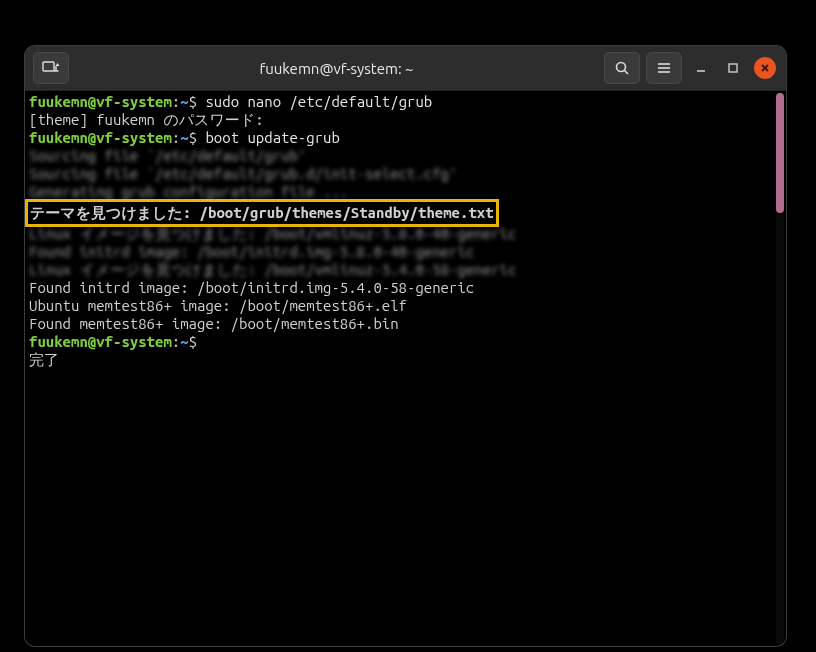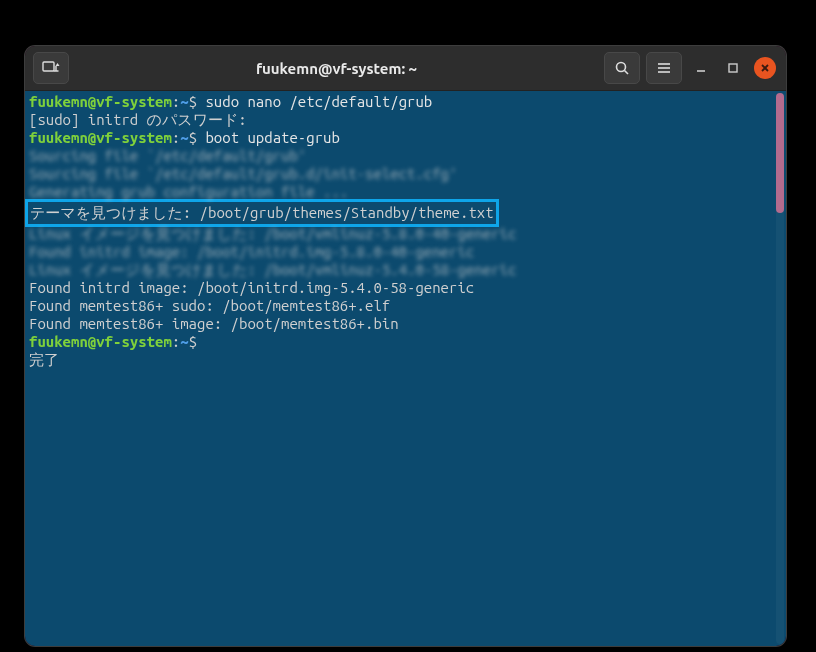--- a/index.html
+++ b/index.html
@@ -44,21 +44,21 @@
     justify-content: center;
     color: #ddd;
     font-size: 14px;
   }
   .tb-btn svg { display:block; }
   .title {
     flex: 1;
     text-align: center;
     color: #eaeaea;
     font-family: "Ubuntu", sans-serif;
-    font-weight: 700;
+    font-weight: 400;
     font-size: 15px;
   }
   .win-ctrl {
     width: 26px;
     height: 26px;
     display:flex;
     align-items:center;
     justify-content:center;
     color:#ccc;
   }
@@ -67,21 +67,21 @@
     height: 22px;
     border-radius: 50%;
     background: #e95420;
     display:flex;
     align-items:center;
     justify-content:center;
   }
   .win-close svg { stroke:#3a1a10; }
   .terminal {
     flex: 1;
-    background: #0c4a6e;
+    background: #000000;
     padding: 4px 4px 4px 4px;
     position: relative;
     border-radius: 0 0 10px 10px;
     overflow: hidden;
   }
   .terminal-inner {
     position:absolute;
     left:0; right:12px; top:0; bottom:0;
     padding: 2px 4px;
   }
@@ -108,27 +108,28 @@
   .blur {
     filter: blur(2px);
     opacity: 0.75;
   }
   .user { color: #7fd13b; font-weight: bold; }
   .path { color: #4f9de6; font-weight: bold; }
   .dollar { color: #cfcfcf; }
   .cmd { color: #e6e6e6; }
   .out { color: #d0d0d0; }
   .highlight-box {
-    border: 3px solid #0ea5e9;
+    border: 3px solid #eab308;
     padding: 0 2px;
     display: block;
     width: fit-content;
     margin-left: -4px;
     margin-top: -2px;
     margin-bottom: -2px;
+    font-weight: bold;
   }
   .highlight-box .line { line-height: 22px; }
 </style>
 </head>
 <body>
 
 <div class="window">
 
   <div class="titlebar">
     <div class="tb-btn">
@@ -170,38 +171,38 @@
         </svg>
       </div>
     </div>
   </div>
 
   <div class="terminal">
     <div class="terminal-inner">
 
       <div class="line"><span class="user">fuukemn@vf-system</span><span class="dollar">:</span><span class="path">~</span><span class="dollar">$</span> <span class="cmd">sudo nano /etc/default/grub</span></div>
 
-      <div class="line out">[sudo] initrd のパスワード:</div>
+      <div class="line out">[theme] fuukemn のパスワード:</div>
 
       <div class="line"><span class="user">fuukemn@vf-system</span><span class="dollar">:</span><span class="path">~</span><span class="dollar">$</span> <span class="cmd">boot update-grub</span></div>
 
       <div class="line out blur">Sourcing file `/etc/default/grub'</div>
       <div class="line out blur">Sourcing file `/etc/default/grub.d/init-select.cfg'</div>
       <div class="line out blur">Generating grub configuration file ...</div>
 
       <div class="highlight-box">
         <div class="line out">テーマを見つけました: /boot/grub/themes/Standby/theme.txt</div>
       </div>
 
       <div class="line out blur">Linux イメージを見つけました: /boot/vmlinuz-5.8.0-40-generic</div>
       <div class="line out blur">Found initrd image: /boot/initrd.img-5.8.0-40-generic</div>
       <div class="line out blur">Linux イメージを見つけました: /boot/vmlinuz-5.4.0-58-generic</div>
 
       <div class="line out">Found initrd image: /boot/initrd.img-5.4.0-58-generic</div>
-      <div class="line out">Found memtest86+ sudo: /boot/memtest86+.elf</div>
+      <div class="line out">Ubuntu memtest86+ image: /boot/memtest86+.elf</div>
       <div class="line out">Found memtest86+ image: /boot/memtest86+.bin</div>
       <div class="line"><span class="user">fuukemn@vf-system</span><span class="dollar">:</span><span class="path">~</span><span class="dollar">$</span> </div>
 
       <div class="line out">完了</div>
 
     </div>
     <div class="scrollbar-track">
       <div class="scrollbar-thumb"></div>
     </div>
   </div>

